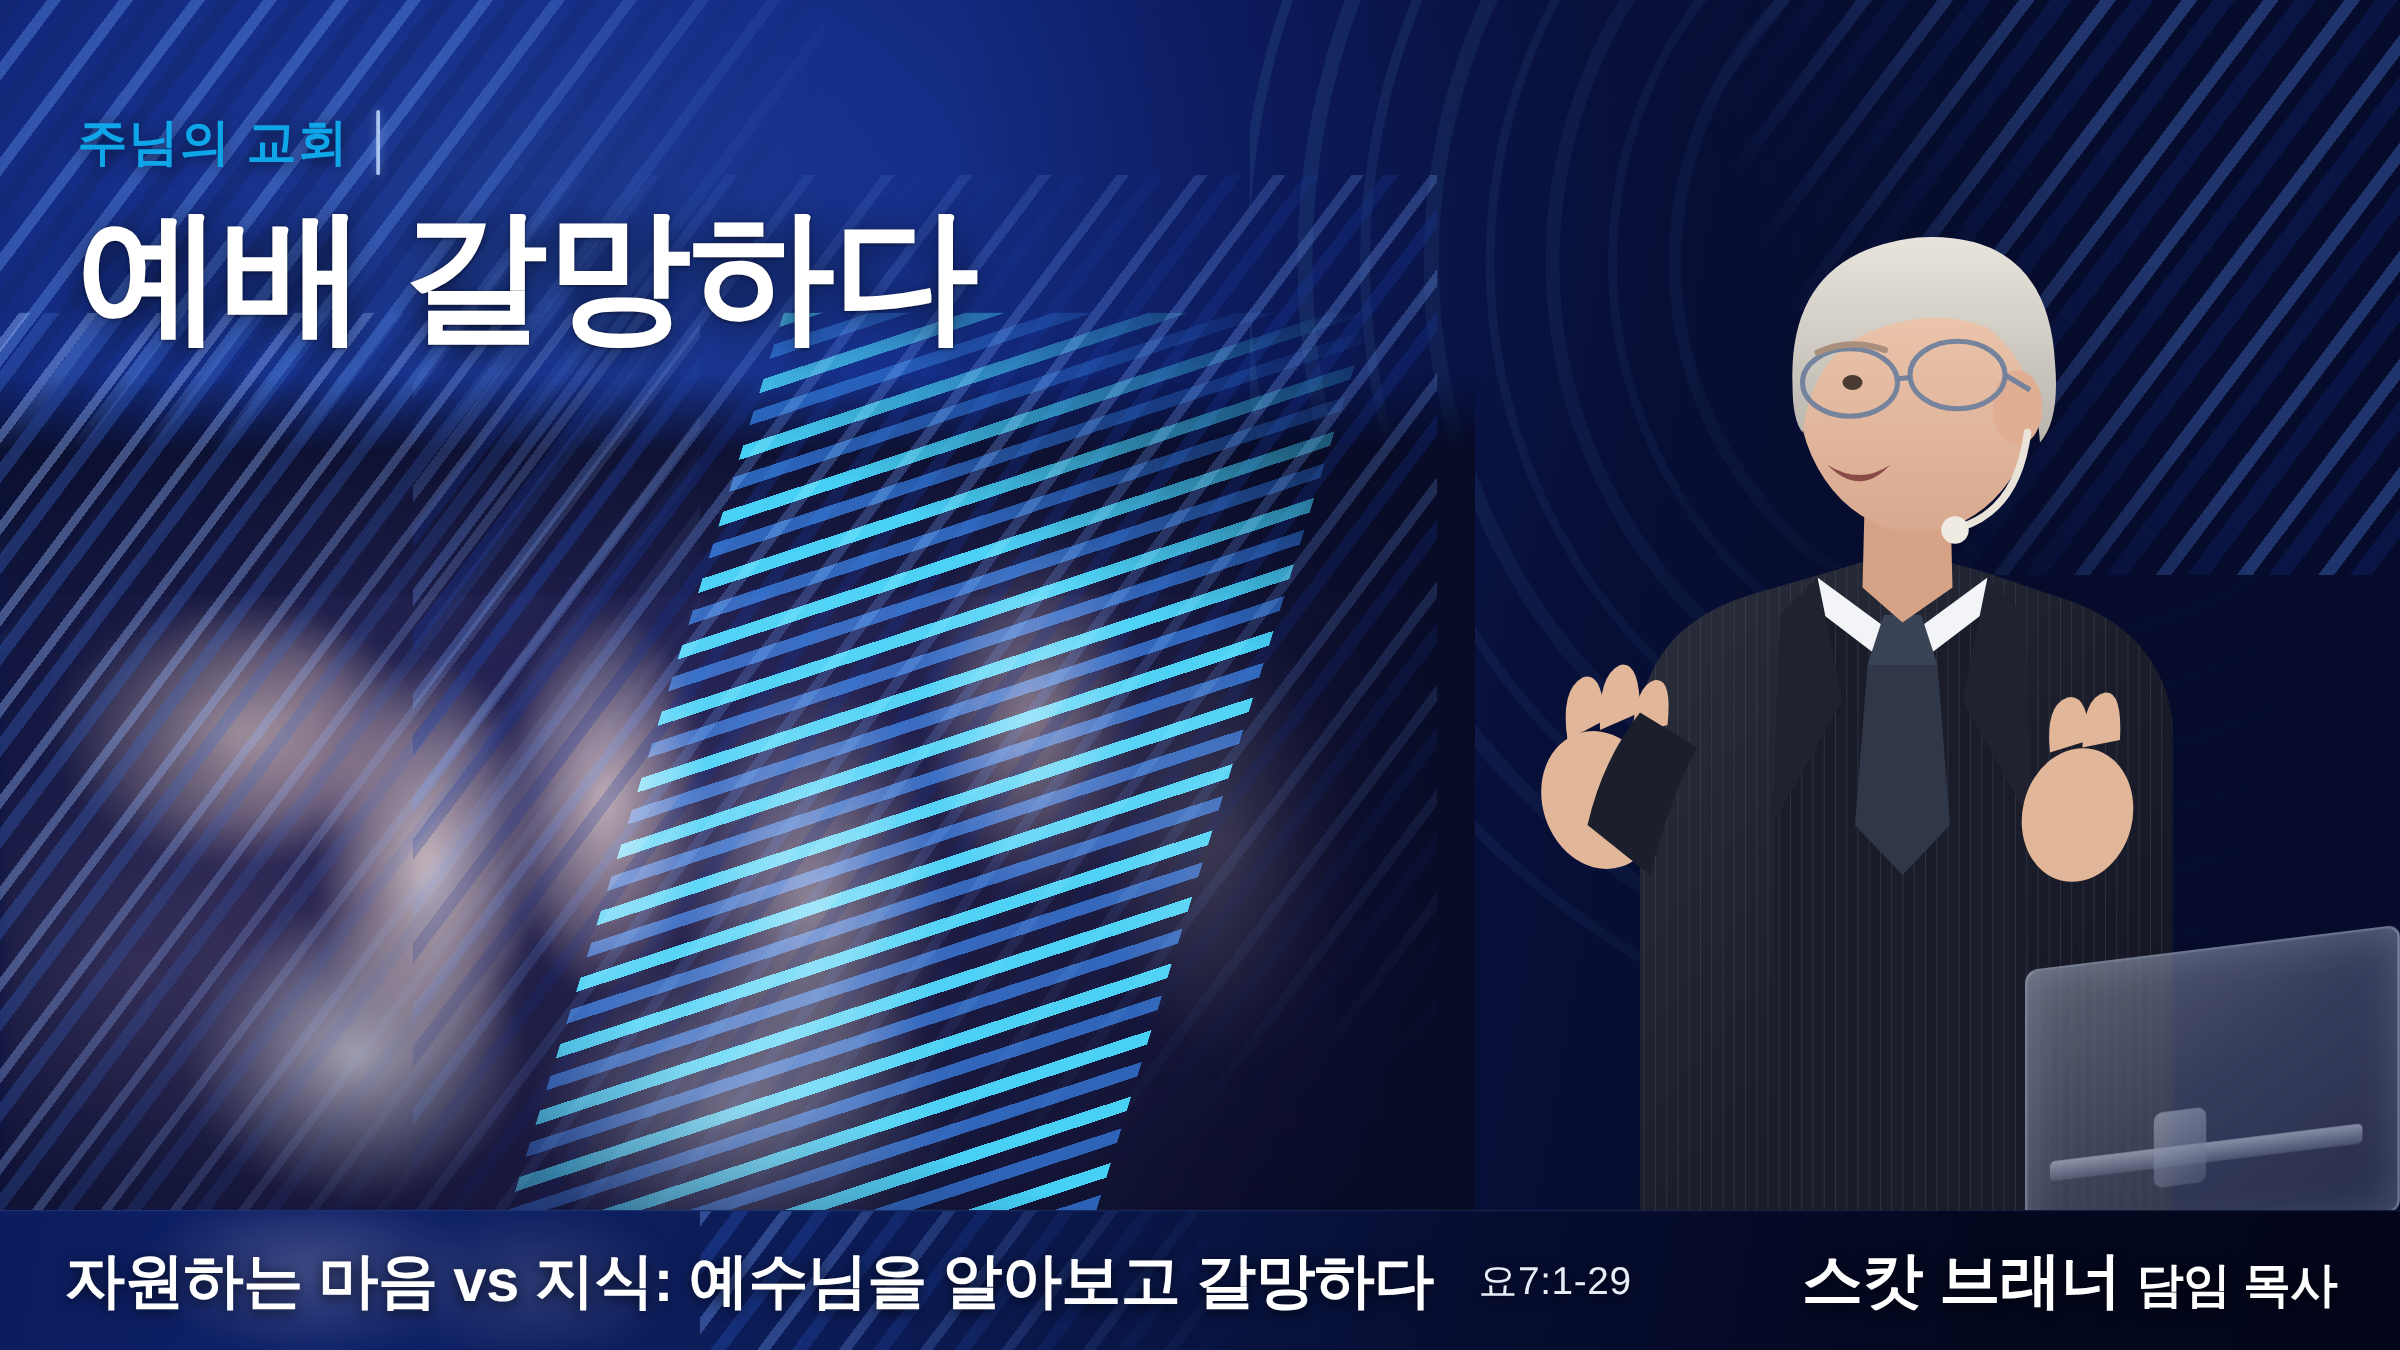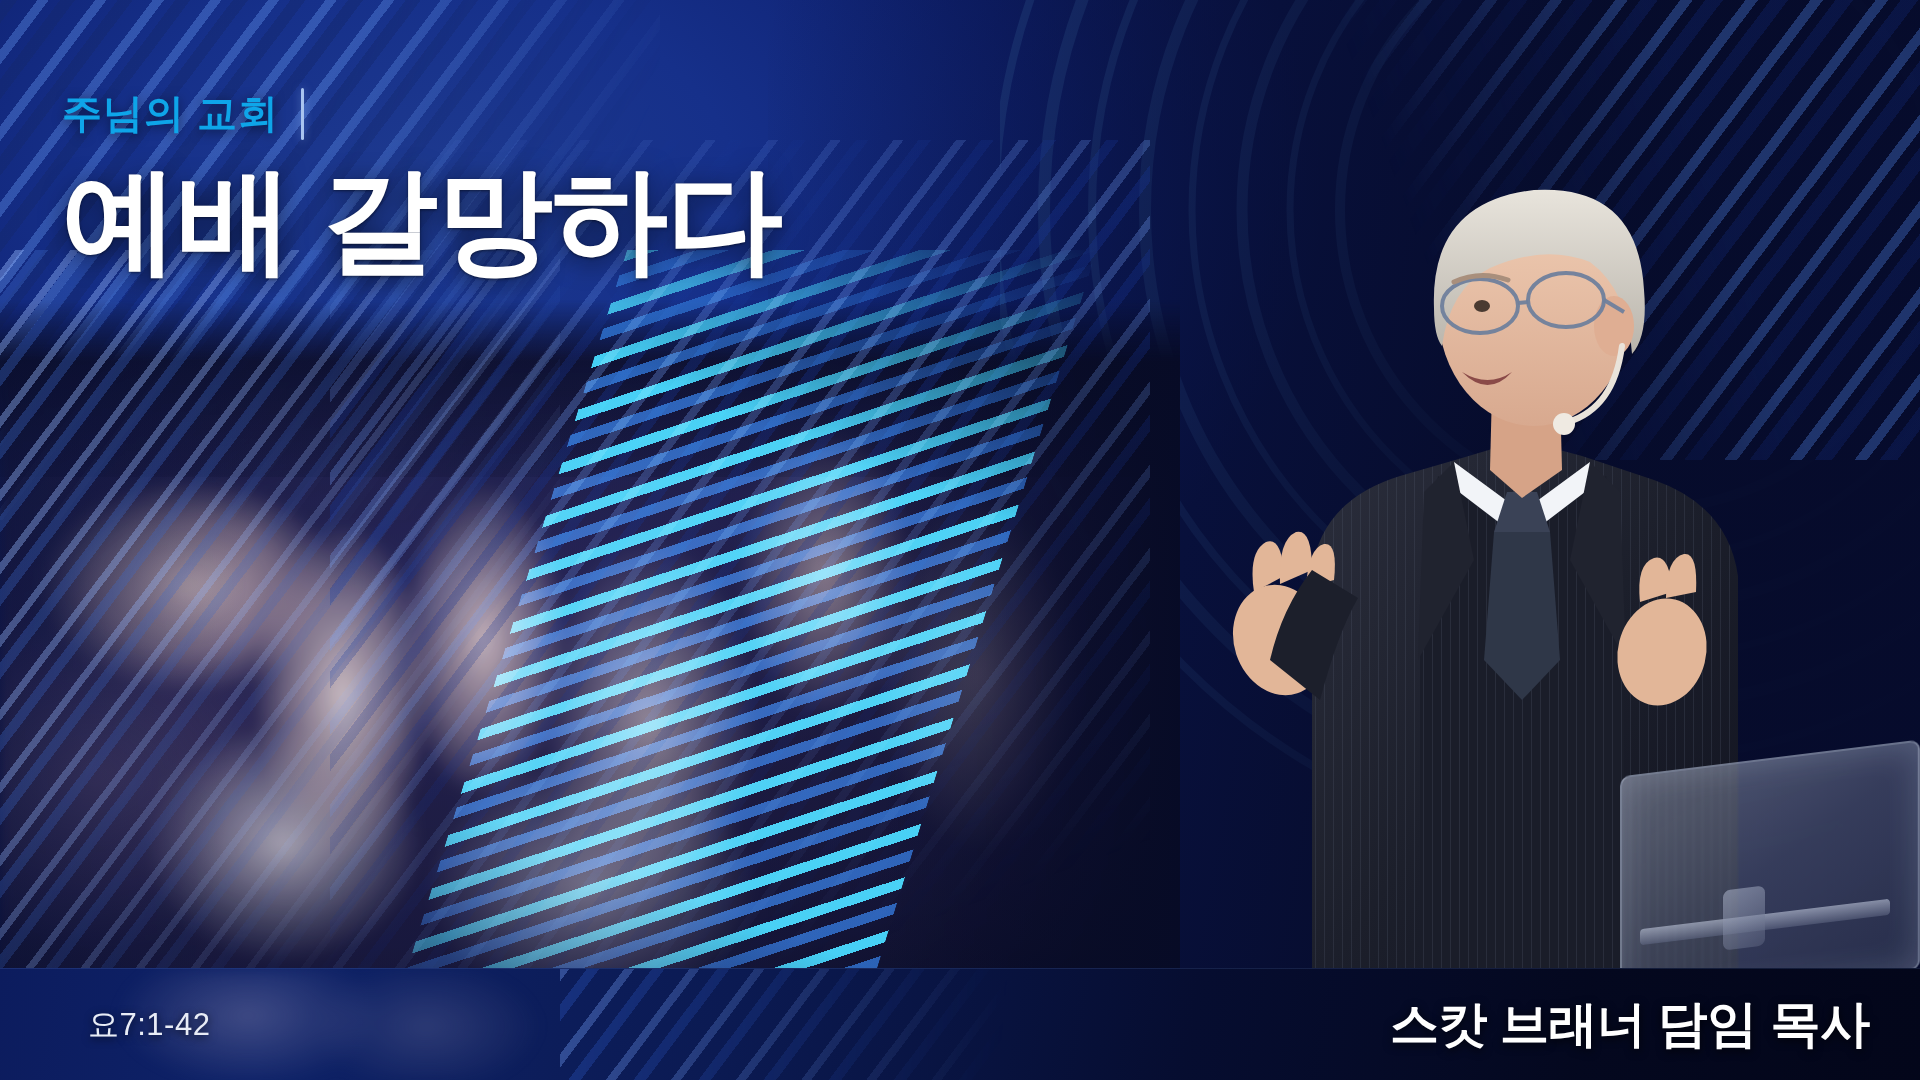--- a/index.html
+++ b/index.html
@@ -203,21 +203,21 @@
     text-shadow:0 2px 8px rgba(0,0,0,.7);
   }
   .speaker-block{
     margin-left:auto; display:flex; align-items:baseline; gap:12px; white-space:nowrap;
   }
   .speaker-name{
     font-size:49px; font-weight:800; color:#ffffff; letter-spacing:-.5px;
     text-shadow:0 2px 10px rgba(0,0,0,.8);
   }
   .speaker-role{
-    font-size:50px; font-weight:600; color:#ffffff; letter-spacing:-.3px;
+    font-size:38px; font-weight:600; color:#ffffff; letter-spacing:-.3px;
     text-shadow:0 2px 10px rgba(0,0,0,.8);
   }
 </style>
 </head>
 <body>
 
 <div id="stage">
 
   <div class="bg-base"></div>
 
@@ -335,21 +335,22 @@
     </div>
     <div class="maintitle">
       <span>예배</span><span class="w2">갈망하다</span>
     </div>
   </div>
 
   <div class="caption">
     <div class="caption-photo-ghost"></div>
     <div class="stripes stripes-caption"></div>
     <div class="caption-inner">
-      <div class="scripture">요7:1-42</div>
+      <div class="sermon-title">자원하는 마음 vs 지식: 예수님을 알아보고 갈망하다</div>
+      <div class="scripture">요7:1-29</div>
       <div class="speaker-block">
         <span class="speaker-name">스캇 브래너</span>
         <span class="speaker-role">담임 목사</span>
       </div>
     </div>
   </div>
 
 </div>
 
 </body></html>

